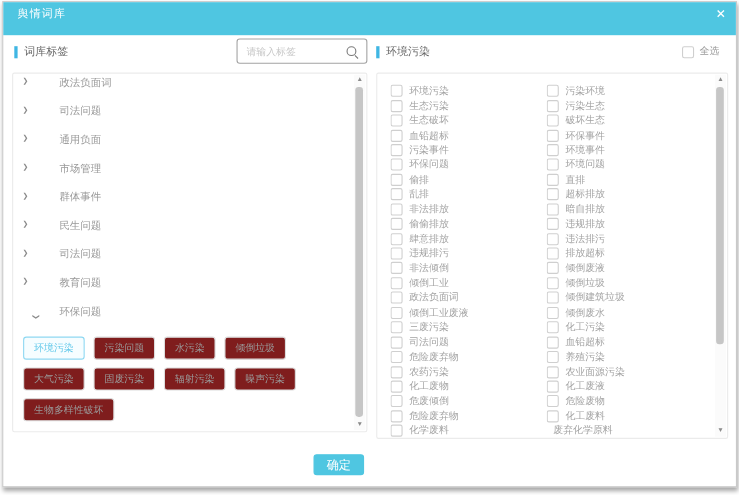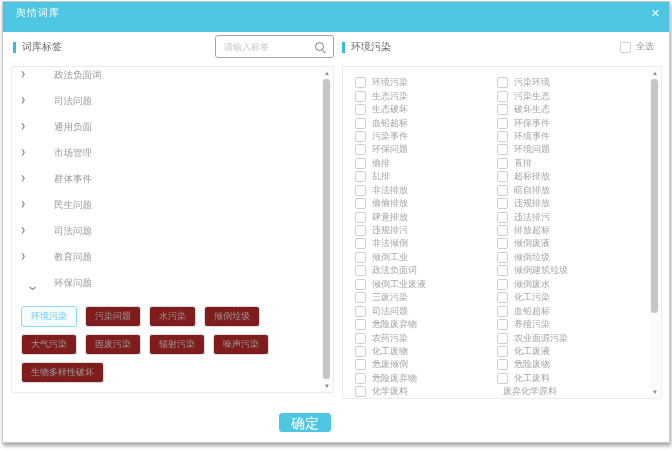--- a/index.html
+++ b/index.html
@@ -47,21 +47,21 @@
   .select-all{position:absolute;top:38px;display:flex;align-items:flex-end;right:15px;cursor:pointer;}
   .cb-box{width:9px;height:9px;border:1px solid #cfcfcf;border-radius:2px;background:#fff;flex:none;}
   .select-all .cb-label{font-size:9px;color:#9a9a9a;margin-left:5px;}
   
   .cb-grid{position:absolute;left:12px;top:9px;right:14px;display:grid;
     grid-template-columns:142px 1fr;grid-auto-rows:13.45px;}
   .cb-item{display:flex;align-items:center;cursor:pointer;overflow:hidden;}
   .cb-item .cb-label{font-size:9px;color:#a3a3a3;margin-left:6px;white-space:nowrap;}
   
   .footer{position:absolute;left:0;right:0;top:411px;display:flex;justify-content:center;gap:10px;}
-  .btn{height:19px;line-height:19px;padding:0 11px;font-size:14px;border-radius:3px;cursor:pointer;
+  .btn{height:19px;line-height:19px;padding:0 11px;font-size:11px;border-radius:3px;cursor:pointer;
     font-family:inherit;border:1px solid transparent;}
   .btn-confirm{background:#4fc6e1;color:#fff;border-color:#4fc6e1;}
   .btn-cancel{background:#fff;color:#9a9a9a;border-color:#e0e0e0;margin-top:40px;}
 </style>
 </head>
 <body>
 
 <div class="dialog">
 
   <div class="titlebar">

